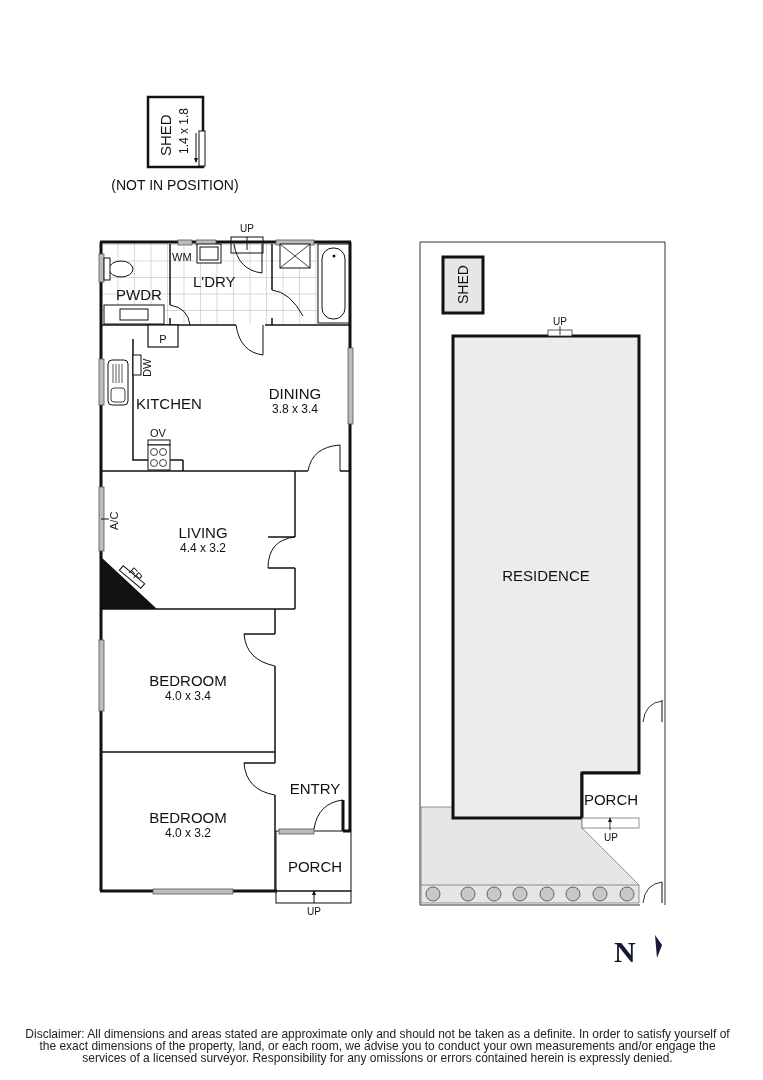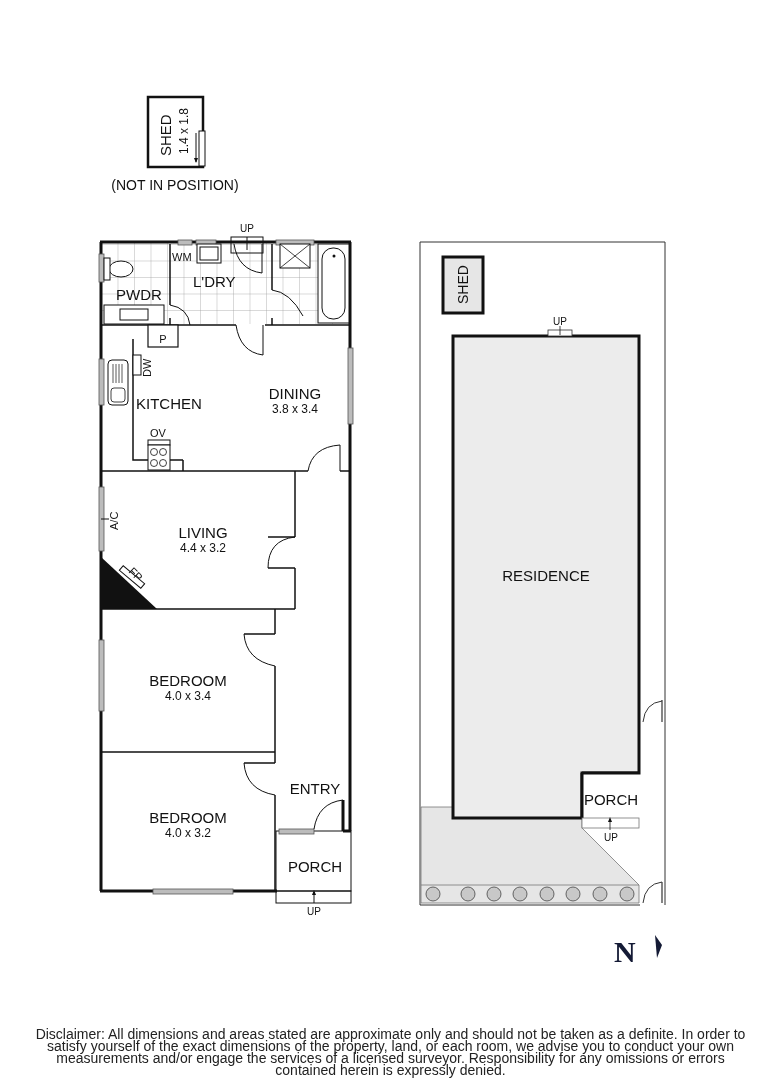--- a/index.html
+++ b/index.html
@@ -3,22 +3,22 @@
   <meta charset="utf-8">
   <style>
     html, body { margin: 0; padding: 0; background: #ffffff; }
     body { width: 763px; height: 1080px; position: relative; overflow: hidden; font-family: "Liberation Sans", sans-serif; }
     svg.plan { position: absolute; left: 0; top: 0; }
     .lbl { font-family: "Liberation Sans", sans-serif; fill: #111111; }
     .room { font-size: 15px; }
     .dim { font-size: 12px; }
     .small { font-size: 11px; }
     .disclaimer {
-      position: absolute; left: 29px; top: 1028px; width: 723px;
-      font-family: "Liberation Sans", sans-serif; font-size: 14px; line-height: 12px;
+      position: absolute; left: 16px; top: 1028px; width: 723px;
+      font-family: "Liberation Sans", sans-serif; font-size: 12px; line-height: 12px;
       color: #222; text-align: center;
     }
   </style>
 </head>
 <body>
 
 <svg class="plan" width="763" height="1080" viewBox="0 0 763 1080" xmlns="http://www.w3.org/2000/svg">
   <defs>
     <pattern id="tiles" width="16.5" height="16.5" patternUnits="userSpaceOnUse" x="101" y="244">
       <path d="M16.5 0 L0 0 0 16.5" fill="none" stroke="#a0a0a0" stroke-width="0.8"></path>

